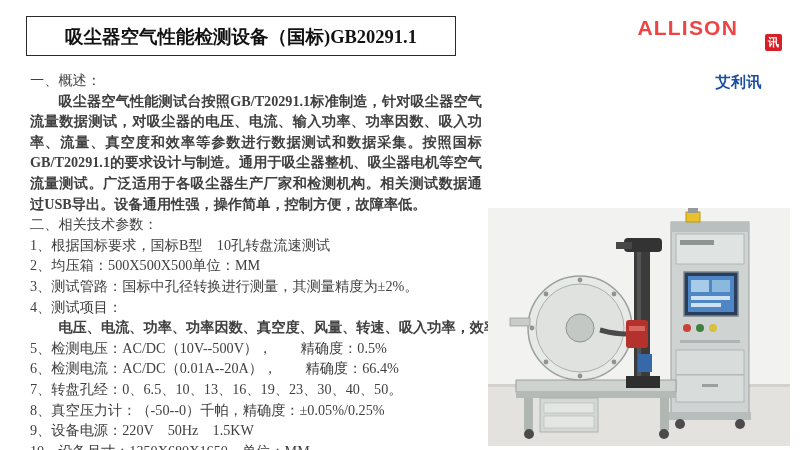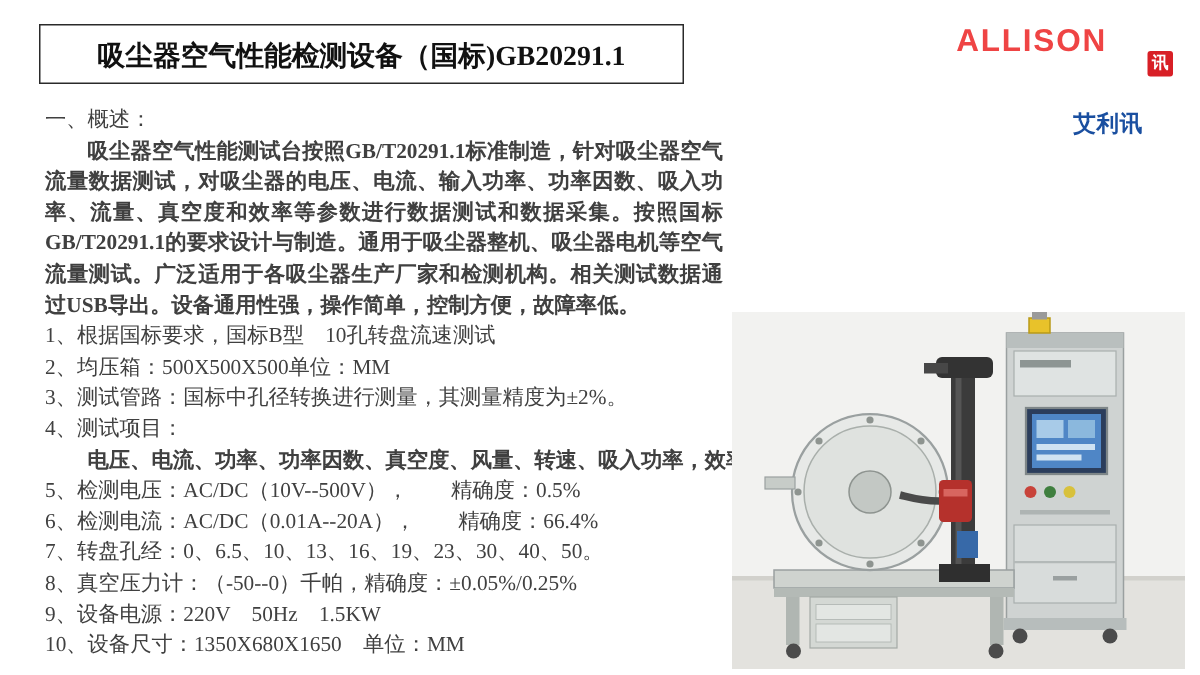--- a/index.html
+++ b/index.html
@@ -144,20 +144,21 @@
     <div class="brand">
       <span class="brand-main">ALLISON</span>
       <span class="brand-cn">艾利讯</span>
       <span class="brand-mark">讯</span>
     </div>
   </div>
 
   <div class="content">
     <div class="line">一、概述：</div>
     <div class="line wrap indent2">吸尘器空气性能测试台按照GB/T20291.1标准制造，针对吸尘器空气流量数据测试，对吸尘器的电压、电流、输入功率、功率因数、吸入功率、流量、真空度和效率等参数进行数据测试和数据采集。按照国标GB/T20291.1的要求设计与制造。通用于吸尘器整机、吸尘器电机等空气流量测试。广泛适用于各吸尘器生产厂家和检测机构。相关测试数据通过USB导出。设备通用性强，操作简单，控制方便，故障率低。</div>
+    <div class="line">二、相关技术参数：</div>
     <div class="line">1、根据国标要求，国标B型　10孔转盘流速测试</div>
     <div class="line">2、均压箱：500X500X500单位：MM</div>
     <div class="line">3、测试管路：国标中孔径转换进行测量，其测量精度为±2%。</div>
     <div class="line">4、测试项目：</div>
     <div class="line indent2">电压、电流、功率、功率因数、真空度、风量、转速、吸入功率，效率；</div>
     <div class="line">5、检测电压：AC/DC（10V--500V），　　精确度：0.5%</div>
     <div class="line">6、检测电流：AC/DC（0.01A--20A），　　精确度：66.4%</div>
     <div class="line">7、转盘孔经：0、6.5、10、13、16、19、23、30、40、50。</div>
     <div class="line">8、真空压力计：（-50--0）千帕，精确度：±0.05%/0.25%</div>
     <div class="line">9、设备电源：220V　50Hz　1.5KW</div>

